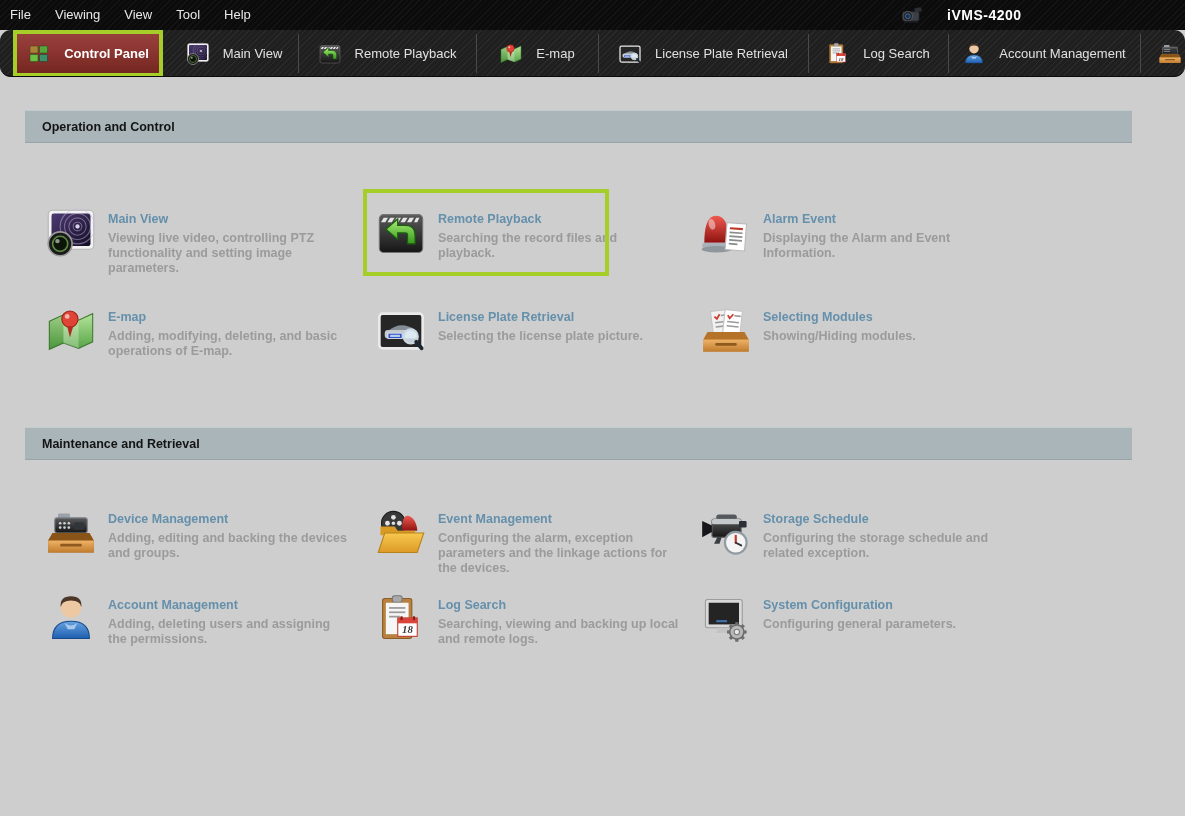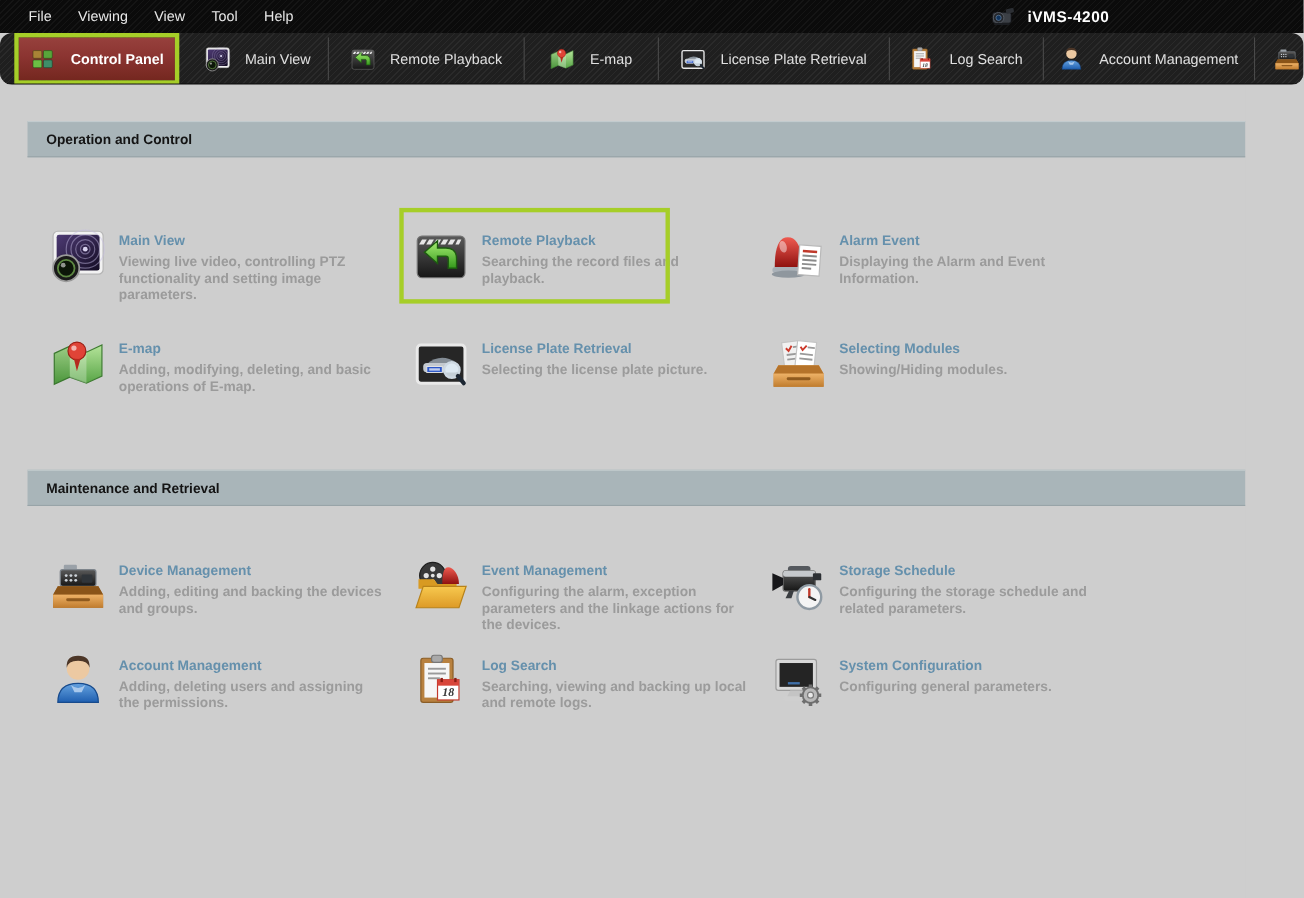--- a/index.html
+++ b/index.html
@@ -6,23 +6,23 @@
   html,body { width:1185px; height:816px; overflow:hidden;
     font-family:"Liberation Sans","DejaVu Sans",sans-serif; background:#cecece; }
 
   
   .menubar { position:absolute; left:0; top:0; width:1185px; height:30px;
     background:#0b0b0b;
     background-image:repeating-linear-gradient(135deg, rgba(255,255,255,.04) 0 1px, transparent 1px 4px);
     display:flex; align-items:center; z-index:5; }
   .menu-item { color:#e8e8e8; font-size:13px; padding:0 12px; height:30px;
     line-height:30px; cursor:default; }
-  .menu-item:first-child { padding-left:10px;margin-left:16px; }
+  .menu-item:first-child { padding-left:10px; }
   .app-title { position:absolute; left:898px; top:0; height:30px;
-    display:flex; align-items:center; gap:8px; }
+    display:flex; align-items:center; gap:21px; }
   .app-title .logo { width:28px; height:24px; }
   .app-title .name { color:#ffffff; font-size:14px; font-weight:bold; letter-spacing:.5px; }
 
   
   .tabbar { position:absolute; left:0; top:30px; width:1185px; height:47px;
     background:#1f1f1f;
     background-image:repeating-linear-gradient(135deg, rgba(255,255,255,.05) 0 1px, transparent 1px 4px);
     display:flex; overflow:hidden; z-index:4; border-bottom:1px solid #0a0a0a;border-radius:11px; }
   .tab { height:47px; display:flex; align-items:center; justify-content:center;
     gap:13px; color:#e0e0e0; font-size:13px; cursor:pointer; position:relative; flex:none; }
@@ -429,21 +429,21 @@
       <div class="mdesc">Configuring the alarm, exception parameters and the linkage actions for the devices.</div>
     </div>
   </div>
 
   <div class="module" style="left:700px; top:429px">
     <svg class="micon" viewBox="0 0 48 48">
         <use href="#ic-storage-schedule"></use>
       </svg>
     <div class="mtext">
       <div class="mtitle">Storage Schedule</div>
-      <div class="mdesc">Configuring the storage schedule and related parameters.</div>
+      <div class="mdesc">Configuring the storage schedule and related exception.</div>
     </div>
   </div>
 
   <div class="module" style="left:45px; top:515px">
     <svg class="micon" viewBox="0 0 48 48">
         <use href="#ic-account-management"></use>
       </svg>
     <div class="mtext">
       <div class="mtitle">Account Management</div>
       <div class="mdesc">Adding, deleting users and assigning the permissions.</div>

